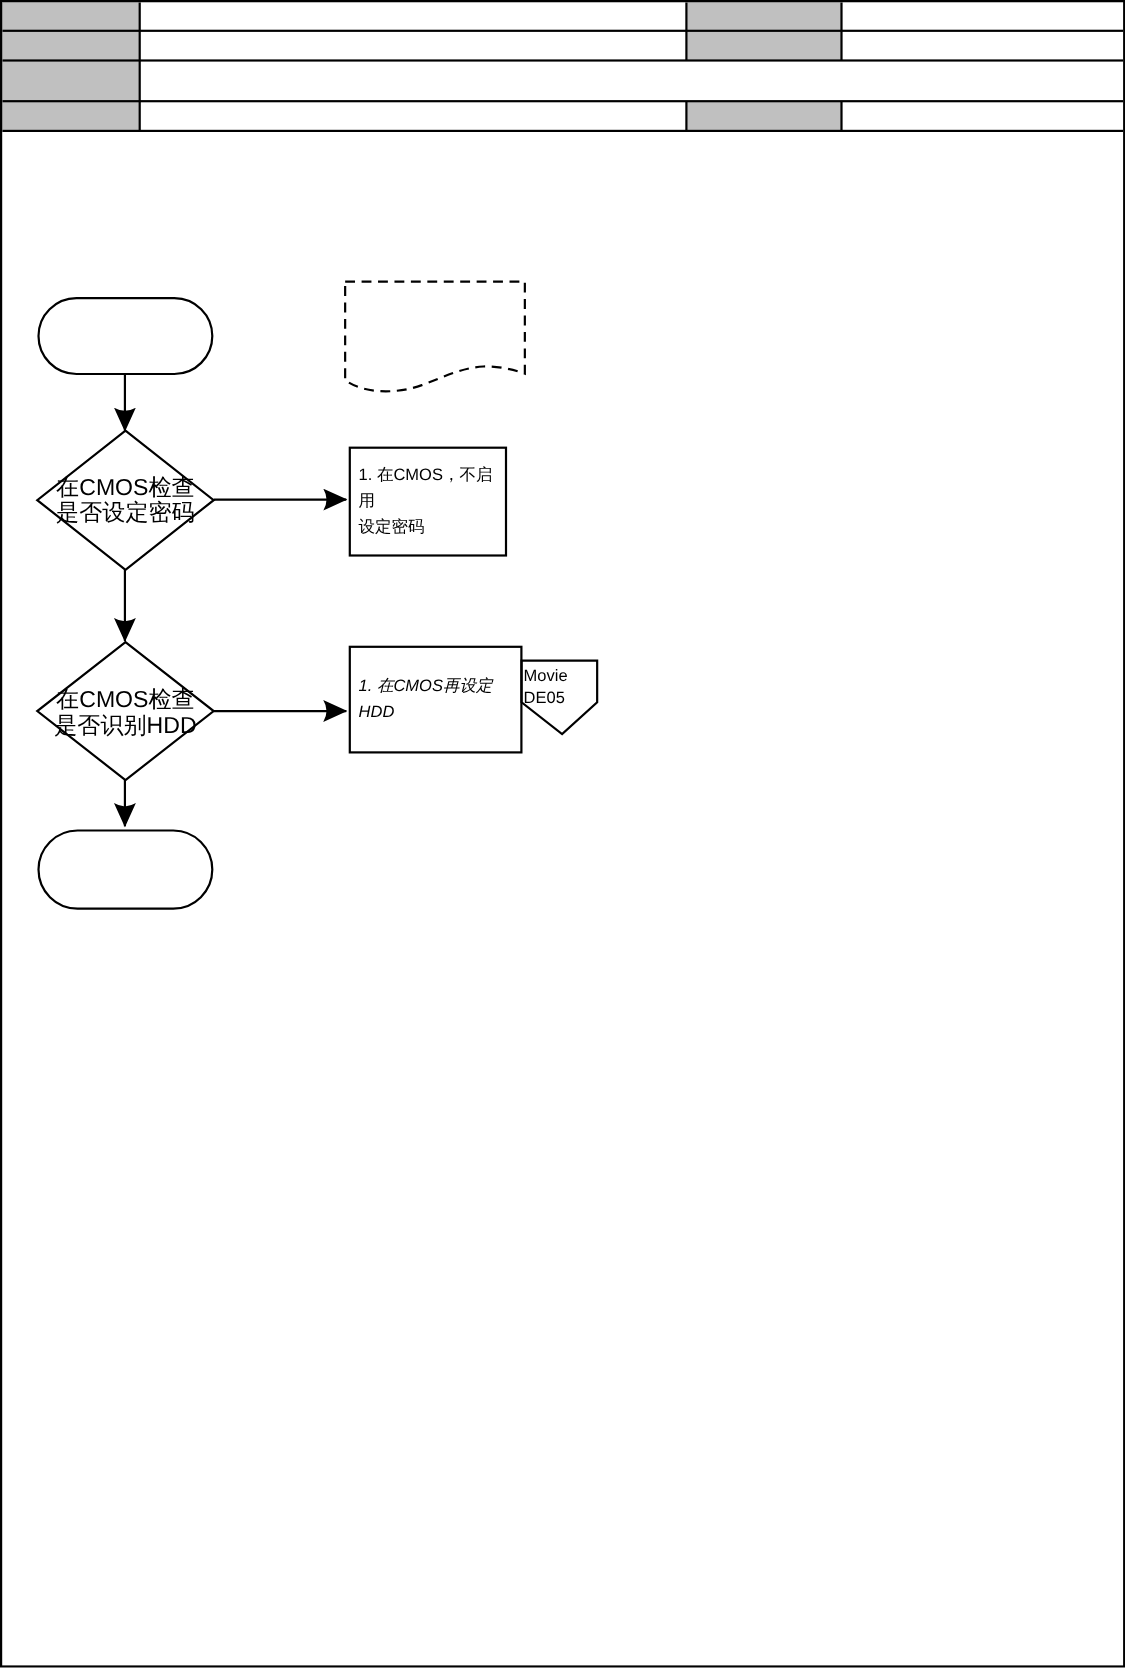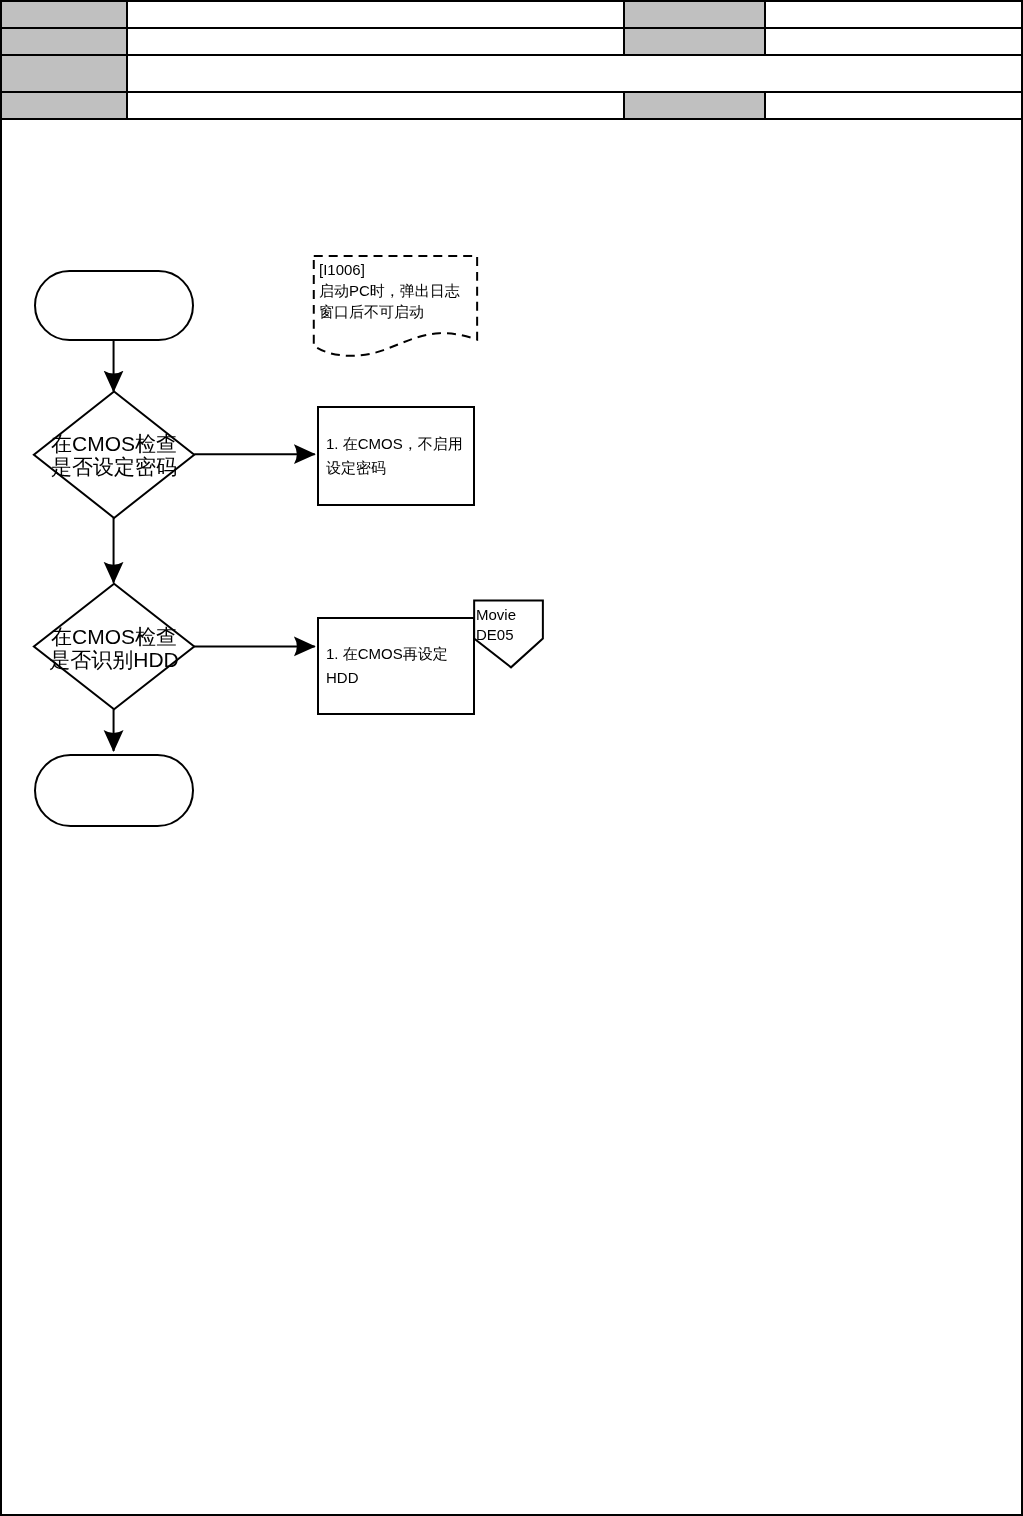--- a/index.html
+++ b/index.html
@@ -121,28 +121,25 @@
 
     <polygon points="112.5,390 193,453.5 112.5,517 32,453.5" fill="#fff" stroke="#000" stroke-width="2"></polygon>
     <polygon points="112.5,583 193,646 112.5,709 32,646" fill="#fff" stroke="#000" stroke-width="2"></polygon>
 
     <polygon points="474,600 543,600 543,638 511,667 474,638" fill="#fff" stroke="#000" stroke-width="2"></polygon>
   </svg>
 
   <div class="shape terminator" style="left:32px; top:268px; width:160px; height:71px;"></div>
   <div class="shape terminator" style="left:32px; top:752px; width:160px; height:73px;"></div>
 
-  <div class="shape process" style="left:315px; top:404px; width:158px; height:100px;">1. 在CMOS，不启用
+  <div class="shape process" style="left:315px; top:404px; width:144px; height:100px;">1. 在CMOS，不启用
 设定密码</div>
-  <div class="shape process" style="left:315px; top:615px; width:158px; height:98px;">1. 在CMOS再设定
+  <div class="shape process" style="left:315px; top:585px; width:158px; height:98px;font-style:italic;">1. 在CMOS再设定
 HDD</div>
 
-  <div class="label annotation-label" style="left:317px; top:257px; width:156px;">[I1006]
-启动PC时，弹出日志
-窗口后不可启动</div>
 
   <div class="label decision-label" style="left:37px; top:430px;">在CMOS检查
 是否设定密码</div>
 
   <div class="label decision-label" style="left:37px; top:623px;">在CMOS检查
 是否识别HDD</div>
 
   <div class="label movie-label" style="left:474px; top:603px;">Movie
 DE05</div>
 

